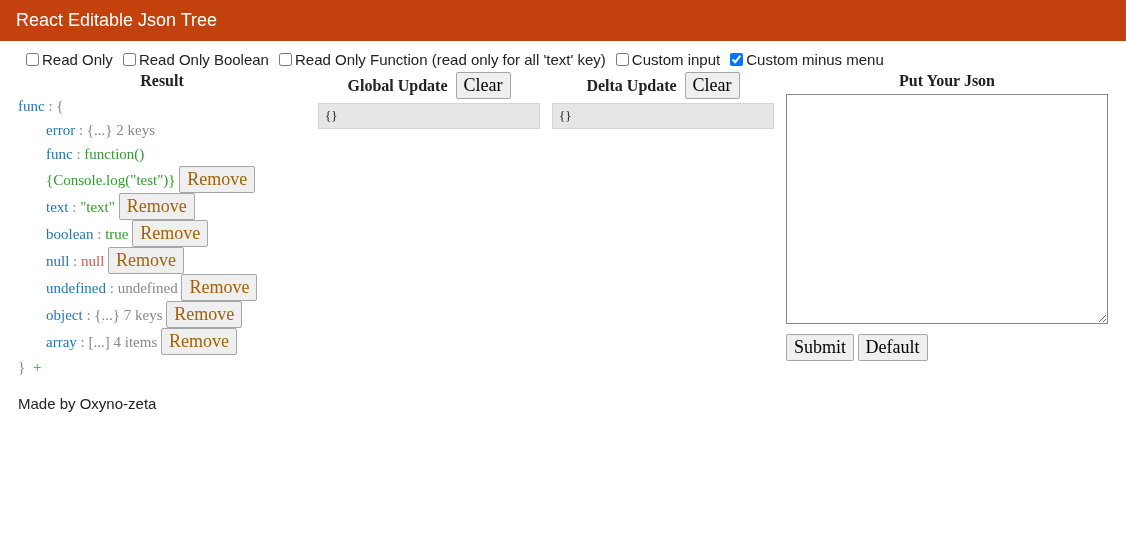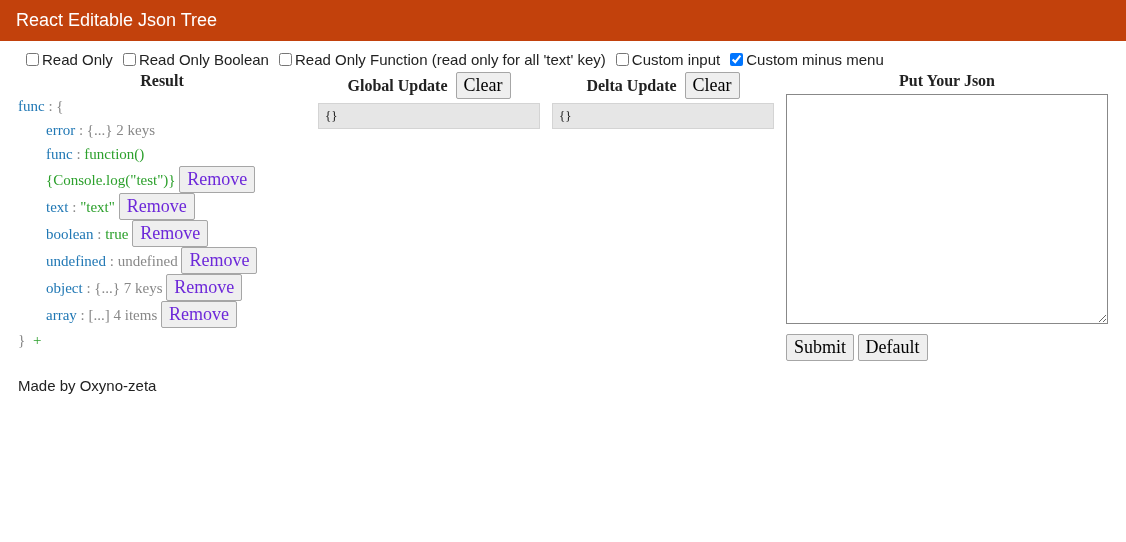--- a/index.html
+++ b/index.html
@@ -55,21 +55,21 @@
     }
     .btn {
       font-family: inherit;
       font-size: 18px;
       padding: 2px 7px;
       background: #efefef;
       border: 1px solid #a6a6a6;
       border-radius: 2px;
       cursor: pointer;
     }
-    .btn.remove { color: #6d28d9; }
+    .btn.remove { color: #a16207; }
     .json-box {
       background: #e6e6e6;
       border: 1px solid #d4d4d4;
       padding: 4px 6px;
       min-height: 20px;
       font-size: 13px;
     }
     textarea.put-json {
       width: 100%;
       height: 230px;
@@ -167,20 +167,26 @@
       </div>
 
 
       <div class="row indent1">
         <span class="kblue">boolean</span>
         <span class="muted"> : </span>
         <span class="vgreen">true</span>
         <button class="btn remove">Remove</button>
       </div>
 
+      <div class="row indent1">
+        <span class="kblue">null</span>
+        <span class="muted"> : </span>
+        <span class="vred">null</span>
+        <button class="btn remove">Remove</button>
+      </div>
 
       <div class="row indent1">
         <span class="kblue">undefined</span>
         <span class="muted"> : </span>
         <span class="vgrey">undefined</span>
         <button class="btn remove">Remove</button>
       </div>
 
       <div class="row indent1">
         <span class="kblue">object</span>

